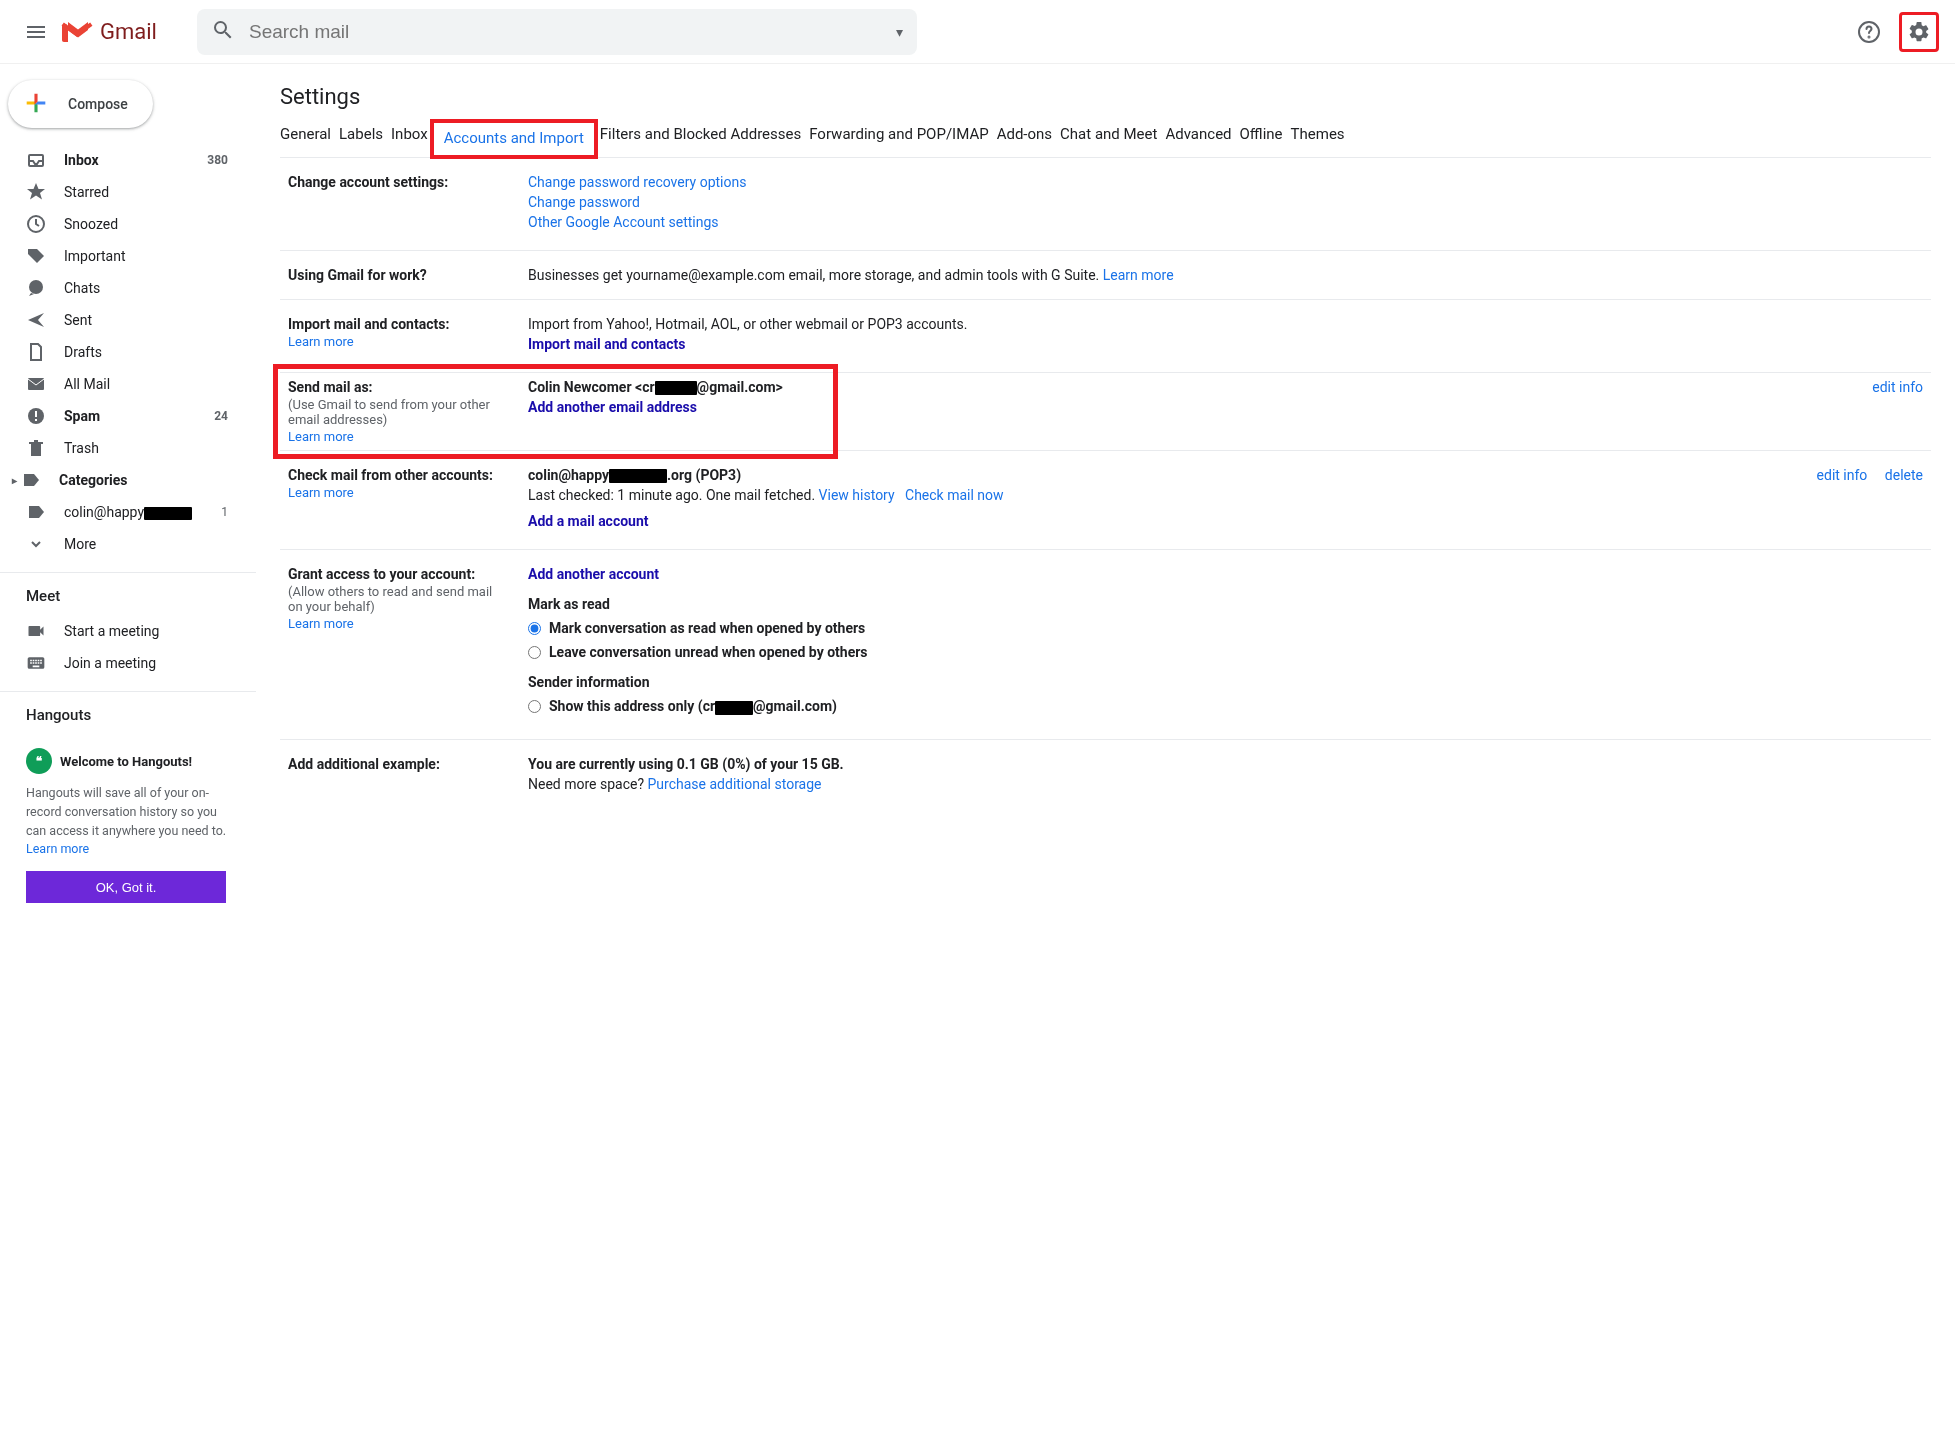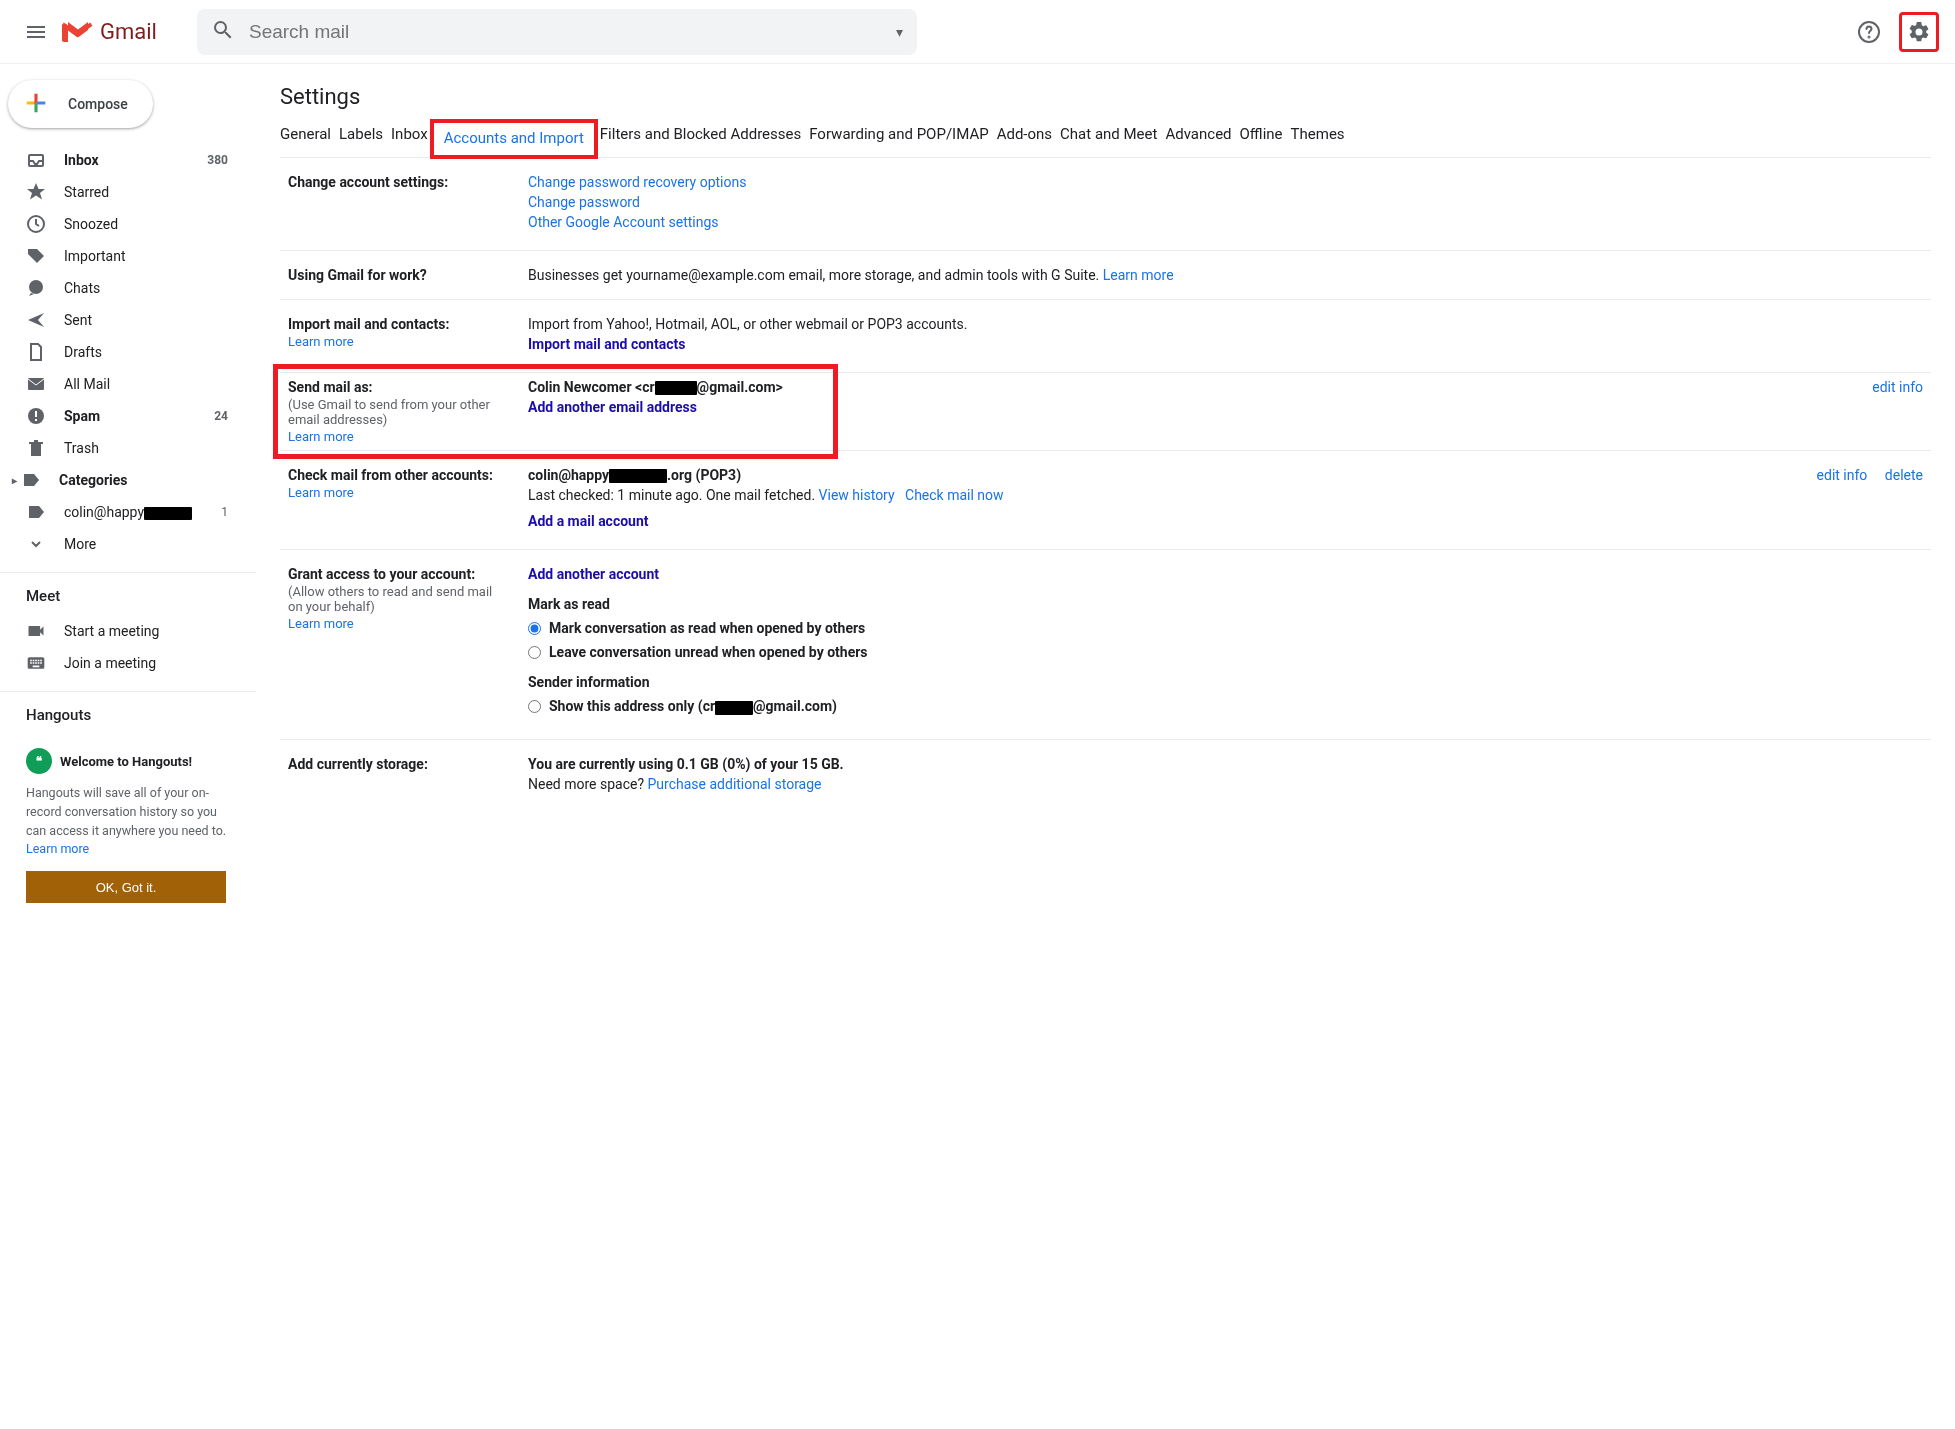--- a/index.html
+++ b/index.html
@@ -30,21 +30,21 @@
   .nav-item.bold .nav-label, .nav-item.bold .nav-count { font-weight:700; }
   .nav-item.cat-row { padding-left:12px;}
   .cat-chevron { margin-right:4px; color:#5f6368; font-size:10px;}
   
   .sidebar-section { border-top:1px solid #e8eaed; margin-top:12px; padding-top:14px;}
   .sidebar-heading { font-size:15px; font-weight:500; padding:0 26px 10px;}
   .hangouts-box { padding:14px 26px;}
   .hangouts-welcome { display:flex; align-items:center; font-weight:700; font-size:13px; margin-bottom:10px;}
   .hangouts-bubble { width:26px; height:26px; background:#0f9d58; border-radius:50%; margin-right:8px; display:flex; align-items:center; justify-content:center; color:#fff; font-size:12px;}
   .hangouts-text { font-size:12.5px; color:#5f6368; line-height:1.5; margin-bottom:12px;}
-  .ok-btn { width:200px; height:32px; background:#a16207; color:#fff; font-size:13px; font-weight:500; border:none; cursor:pointer;}
+  .ok-btn { width:200px; height:32px; background:#6d28d9; color:#fff; font-size:13px; font-weight:500; border:none; cursor:pointer;}
   
   
   .main { flex:1; padding:20px 24px 28px;}
   .settings-title { font-size:22px; font-weight:400; margin-bottom:16px;}
   .tabs { display:flex; flex-wrap:wrap; gap:18px 8px; border-bottom:1px solid #e8eaed; padding-bottom:4px; margin-bottom:0;}
   .tab { font-size:15px; color:#202124; cursor:pointer; padding-bottom:8px;}
   .tab.active { color:#1a73e8; border-bottom:3px solid #1a73e8;}
   .tab-highlight { outline:4px solid #ed1c24; outline-offset:2px; padding:4px 8px 6px; display:inline-block;}
   
   .section { display:flex; padding:16px 8px; border-top:1px solid #e8eaed; font-size:14px; gap:20px;}
@@ -391,21 +391,21 @@
             </div>
         <div class="subheading">Sender information</div>
         <div class="radio-row">
               <input type="radio" name="sender" style="">
               <label><span class="bold">Show this address only (cr</span><span class="redact" style="width:38px;height:14px;"></span><span class="bold">@gmail.com)</span></label>
             </div>
       </div>
     </div>
 
     <div class="section">
-      <div class="section-label">Add currently storage:</div>
+      <div class="section-label">Add additional example:</div>
       <div class="section-body">
         <div class="line bold">You are currently using 0.1 GB (0%) of your 15 GB.</div>
         <div class="line"><span>Need more space? </span><span class="link">Purchase additional storage</span></div>
       </div>
     </div>
 
   </div>
 </div>
 </div>
 

